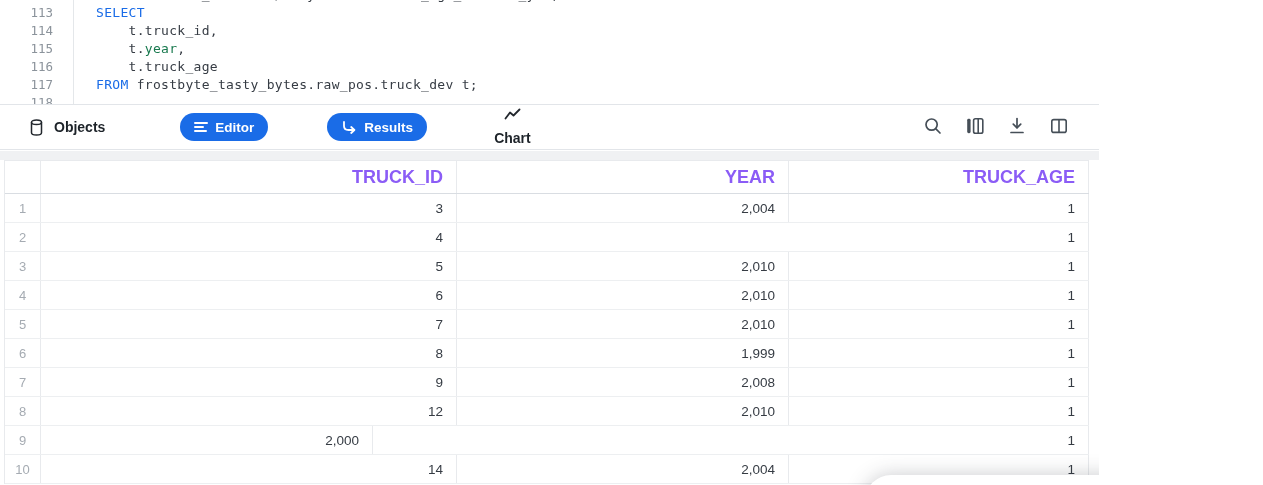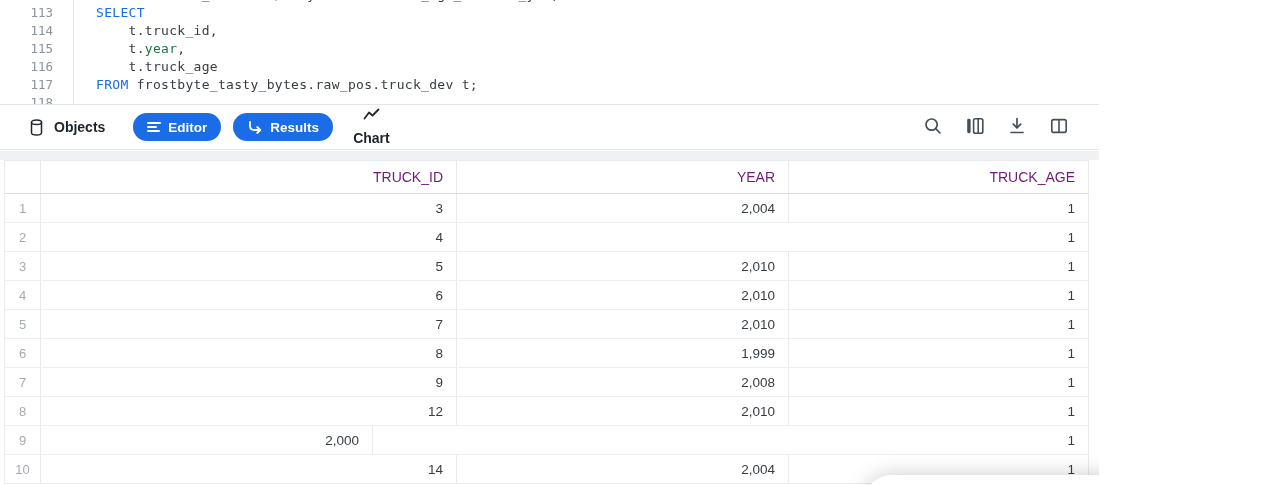--- a/index.html
+++ b/index.html
@@ -15,21 +15,21 @@
                    text-align:right; color:#8b939b; font-family:"DejaVu Sans Mono", monospace; font-size:12.5px; }
   .code-line .code { position:absolute; left:96px; top:0; height:18px; line-height:18px; white-space:pre;
                      font-family:"DejaVu Sans Mono", monospace; font-size:13px; letter-spacing:0.3px; color:#363c44; }
   .tok-keyword { color:#1a6ce7;margin-top:39px; }
   .tok-green   { color:#18794e; }
   .tok-plain   { color:#363c44; }
 
   
   .toolbar { position:absolute; top:104px; left:0; right:0; height:46px; background:#fff;
              border-top:1px solid #e2e5e9; border-bottom:1px solid #e2e5e9;
-             display:flex; align-items:center; padding:0 27px 0 28px; }
+             display:flex; align-items:center; padding:0 27px 0 28px;gap:47px; }
   .tb-group { display:flex; align-items:center; gap:9px; color:#1d2329; font-size:14px; font-weight:600; cursor:pointer; }
   .tb-group svg { display:block; }
   .pill { display:flex; align-items:center; gap:7px; height:28px; padding:0 14px; border-radius:15px;
           background:#1a6ce7; color:#fff; font-size:13.5px; font-weight:600; border:none; cursor:pointer; }
   .pill svg { display:block; }
   .ml28 { margin-left:28px; } .ml12 { margin-left:12px; } .ml20 { margin-left:20px;flex-direction:column; }
   .tb-right { margin-left:auto; display:flex; align-items:center; gap:16px; }
   .icon-btn { width:26px; height:26px; display:flex; align-items:center; justify-content:center;
               background:none; border:none; cursor:pointer; color:#454e57; }
 
@@ -40,21 +40,21 @@
   .results { position:absolute; top:160px; left:0; right:0; bottom:0; background:#fff; overflow:hidden; }
   .tbl { position:absolute; top:0; left:4px; right:10px; border-left:1px solid #e8eaed; border-top:1px solid #e8eaed; }
   .rt-row { display:flex; height:29px; border-bottom:1px solid #edeff1; background:#fff; }
   .rt-header { height:33px; border-bottom:1px solid #d9dde2; }
   .cell { height:100%; display:flex; align-items:center; justify-content:flex-end;
           padding-right:13px; border-right:1px solid #e8eaed; font-size:13.5px; color:#363c44; }
   .c-num  { width:36px; justify-content:center; padding-right:0; color:#a5abb2; font-size:13px; }
   .c-id   { width:416px; }
   .c-year { width:332px; }
   .c-age  { flex:1; }
-  .rt-header .cell { font-size:14px; font-weight:400; color:#701a75; }
+  .rt-header .cell { font-size:18px; font-weight:700; color:#8b5cf6; }
 
   
   .float-shadow { position:absolute; left:865px; right:-60px; bottom:-62px; height:72px;
                   background:#fff; border-radius:26px; box-shadow:0 0 20px rgba(50,55,65,.26); z-index:5; }
 </style>
 </head>
 <body>
 
 <div class="stage">
 

